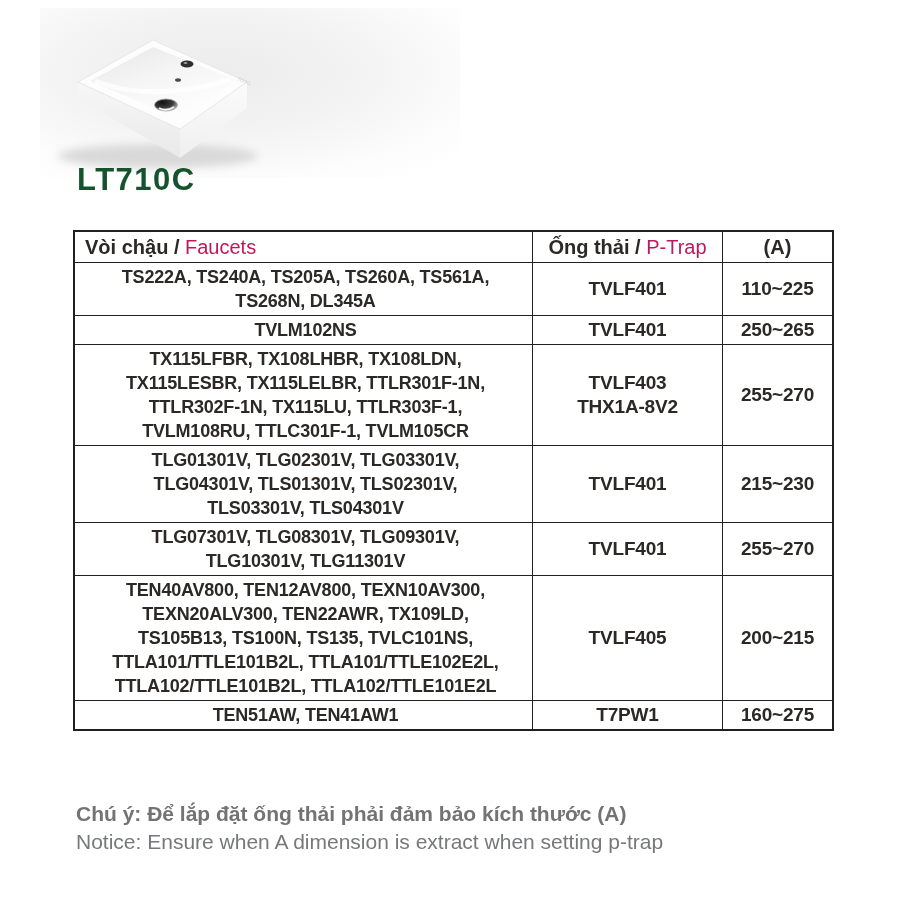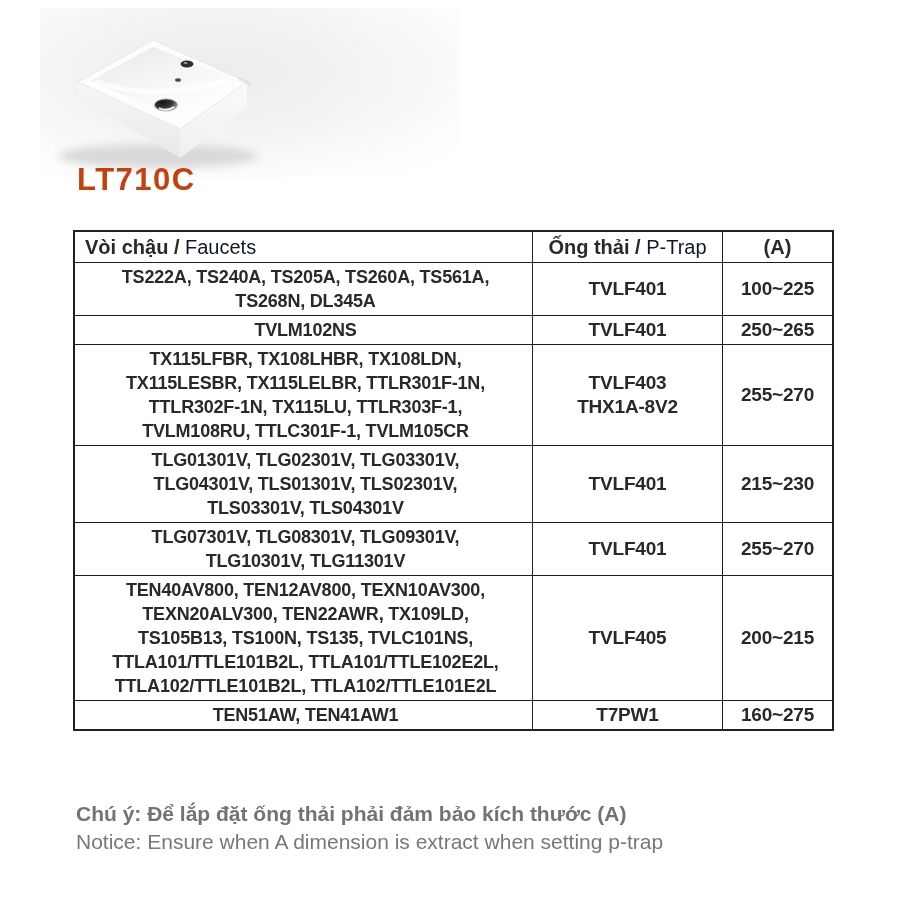--- a/index.html
+++ b/index.html
@@ -28,21 +28,21 @@
   }
 
   
   .model-title {
     position: absolute;
     left: 77px;
     top: 162px;
     font-size: 31px;
     font-weight: 800;
     letter-spacing: 1.5px;
-    color: #c2410c;
+    color: #14532d;
   }
 
   
   .table-wrap {
     position: absolute;
     left: 73px;
     top: 230px;
   }
   table.spec {
     border-collapse: separate;
@@ -67,21 +67,21 @@
   th.h-cell {
     font-size: 20px;
     line-height: 26px;
     padding: 2px 8px;
     font-weight: 700;
     white-space: nowrap;
   }
   th.h-left  { text-align: left; padding-left: 10px; }
   th.h-center{ text-align: center; }
   .h-secondary {
-    color: #0f172a;
+    color: #be185d;
     font-weight: 400;
     margin-top: 26px;
   }
 
   td.cell {
     font-weight: 700;
     font-size: 18px;
     line-height: 24px;
     letter-spacing: -0.2px;
   }
@@ -197,21 +197,21 @@
       <tbody>
           <tr>
         <th class="h-cell h-left"><span>Vòi chậu /</span> <span class="h-secondary">Faucets</span></th>
         <th class="h-cell h-center"><span>Ống thải /</span> <span class="h-secondary">P-Trap</span></th>
         <th class="h-cell h-center">(A)</th>
       </tr>
       <tr>
         <td class="cell col-faucets">TS222A, TS240A, TS205A, TS260A, TS561A,
 TS268N, DL345A</td>
         <td class="cell col-ptrap">TVLF401</td>
-        <td class="cell col-a">100~225</td>
+        <td class="cell col-a">110~225</td>
       </tr>
       <tr>
         <td class="cell col-faucets">TVLM102NS</td>
         <td class="cell col-ptrap">TVLF401</td>
         <td class="cell col-a">250~265</td>
       </tr>
       <tr>
         <td class="cell col-faucets">TX115LFBR, TX108LHBR, TX108LDN,
 TX115LESBR, TX115LELBR, TTLR301F-1N,
 TTLR302F-1N, TX115LU, TTLR303F-1,

